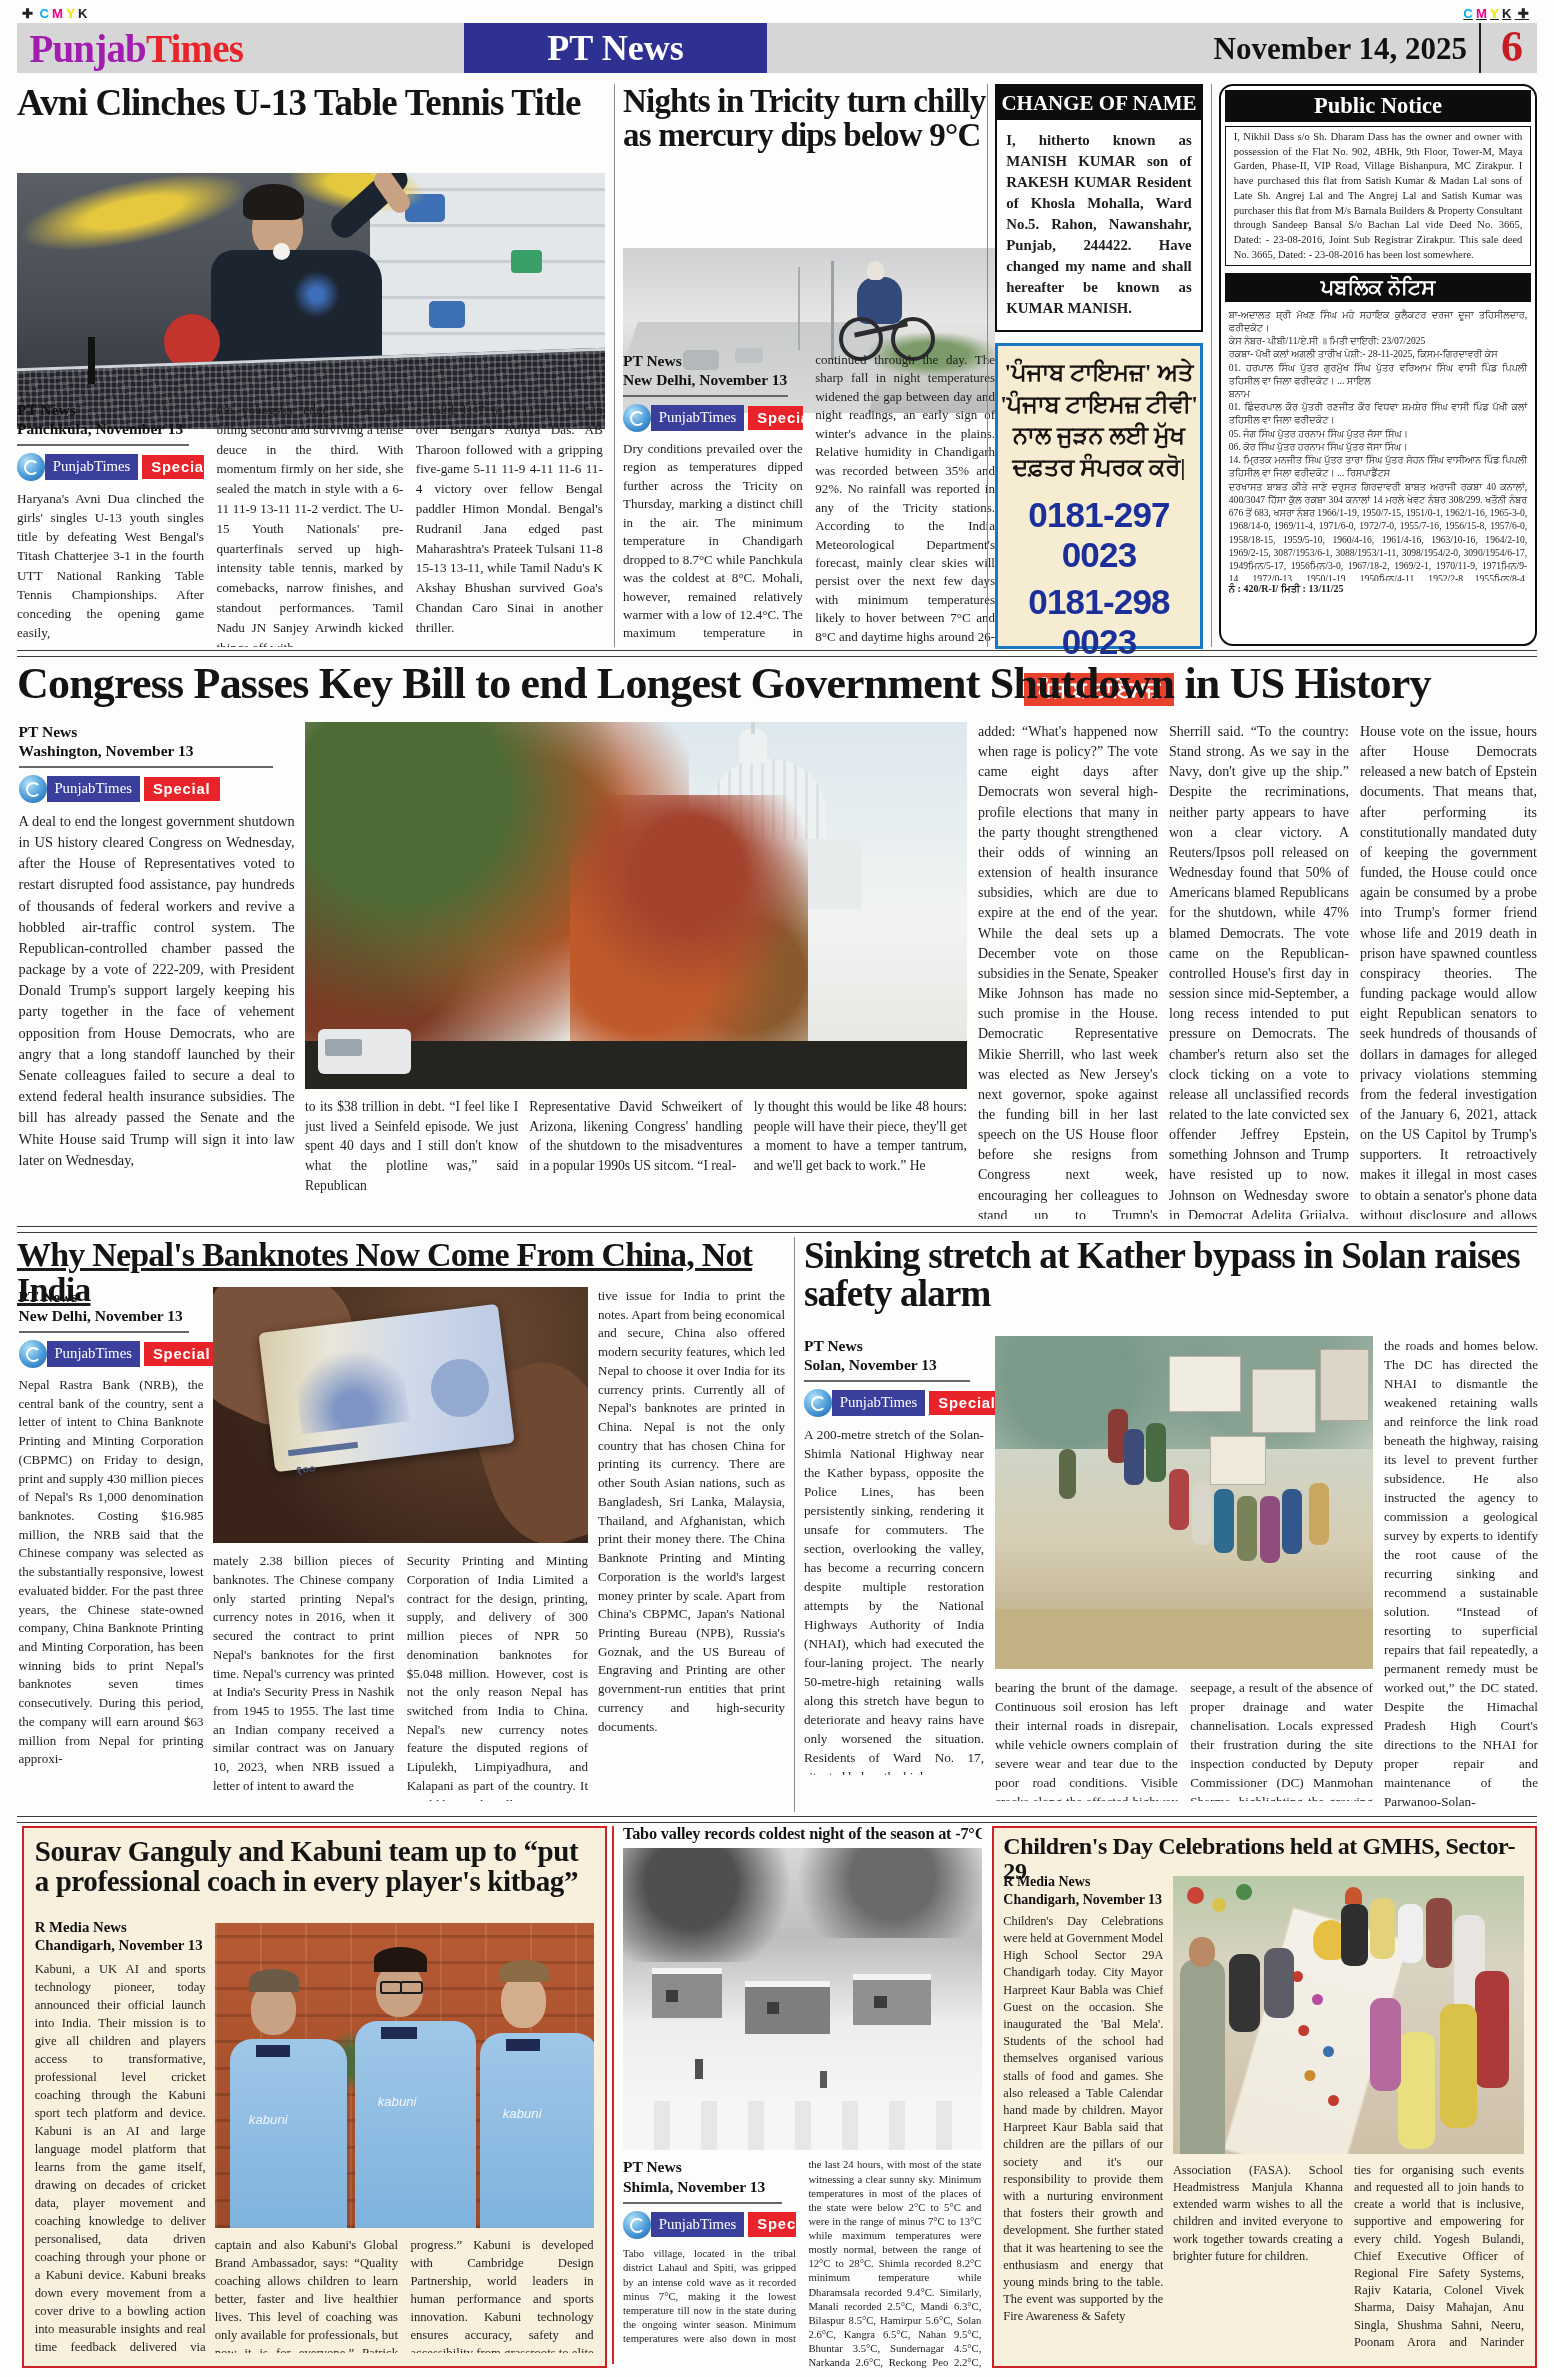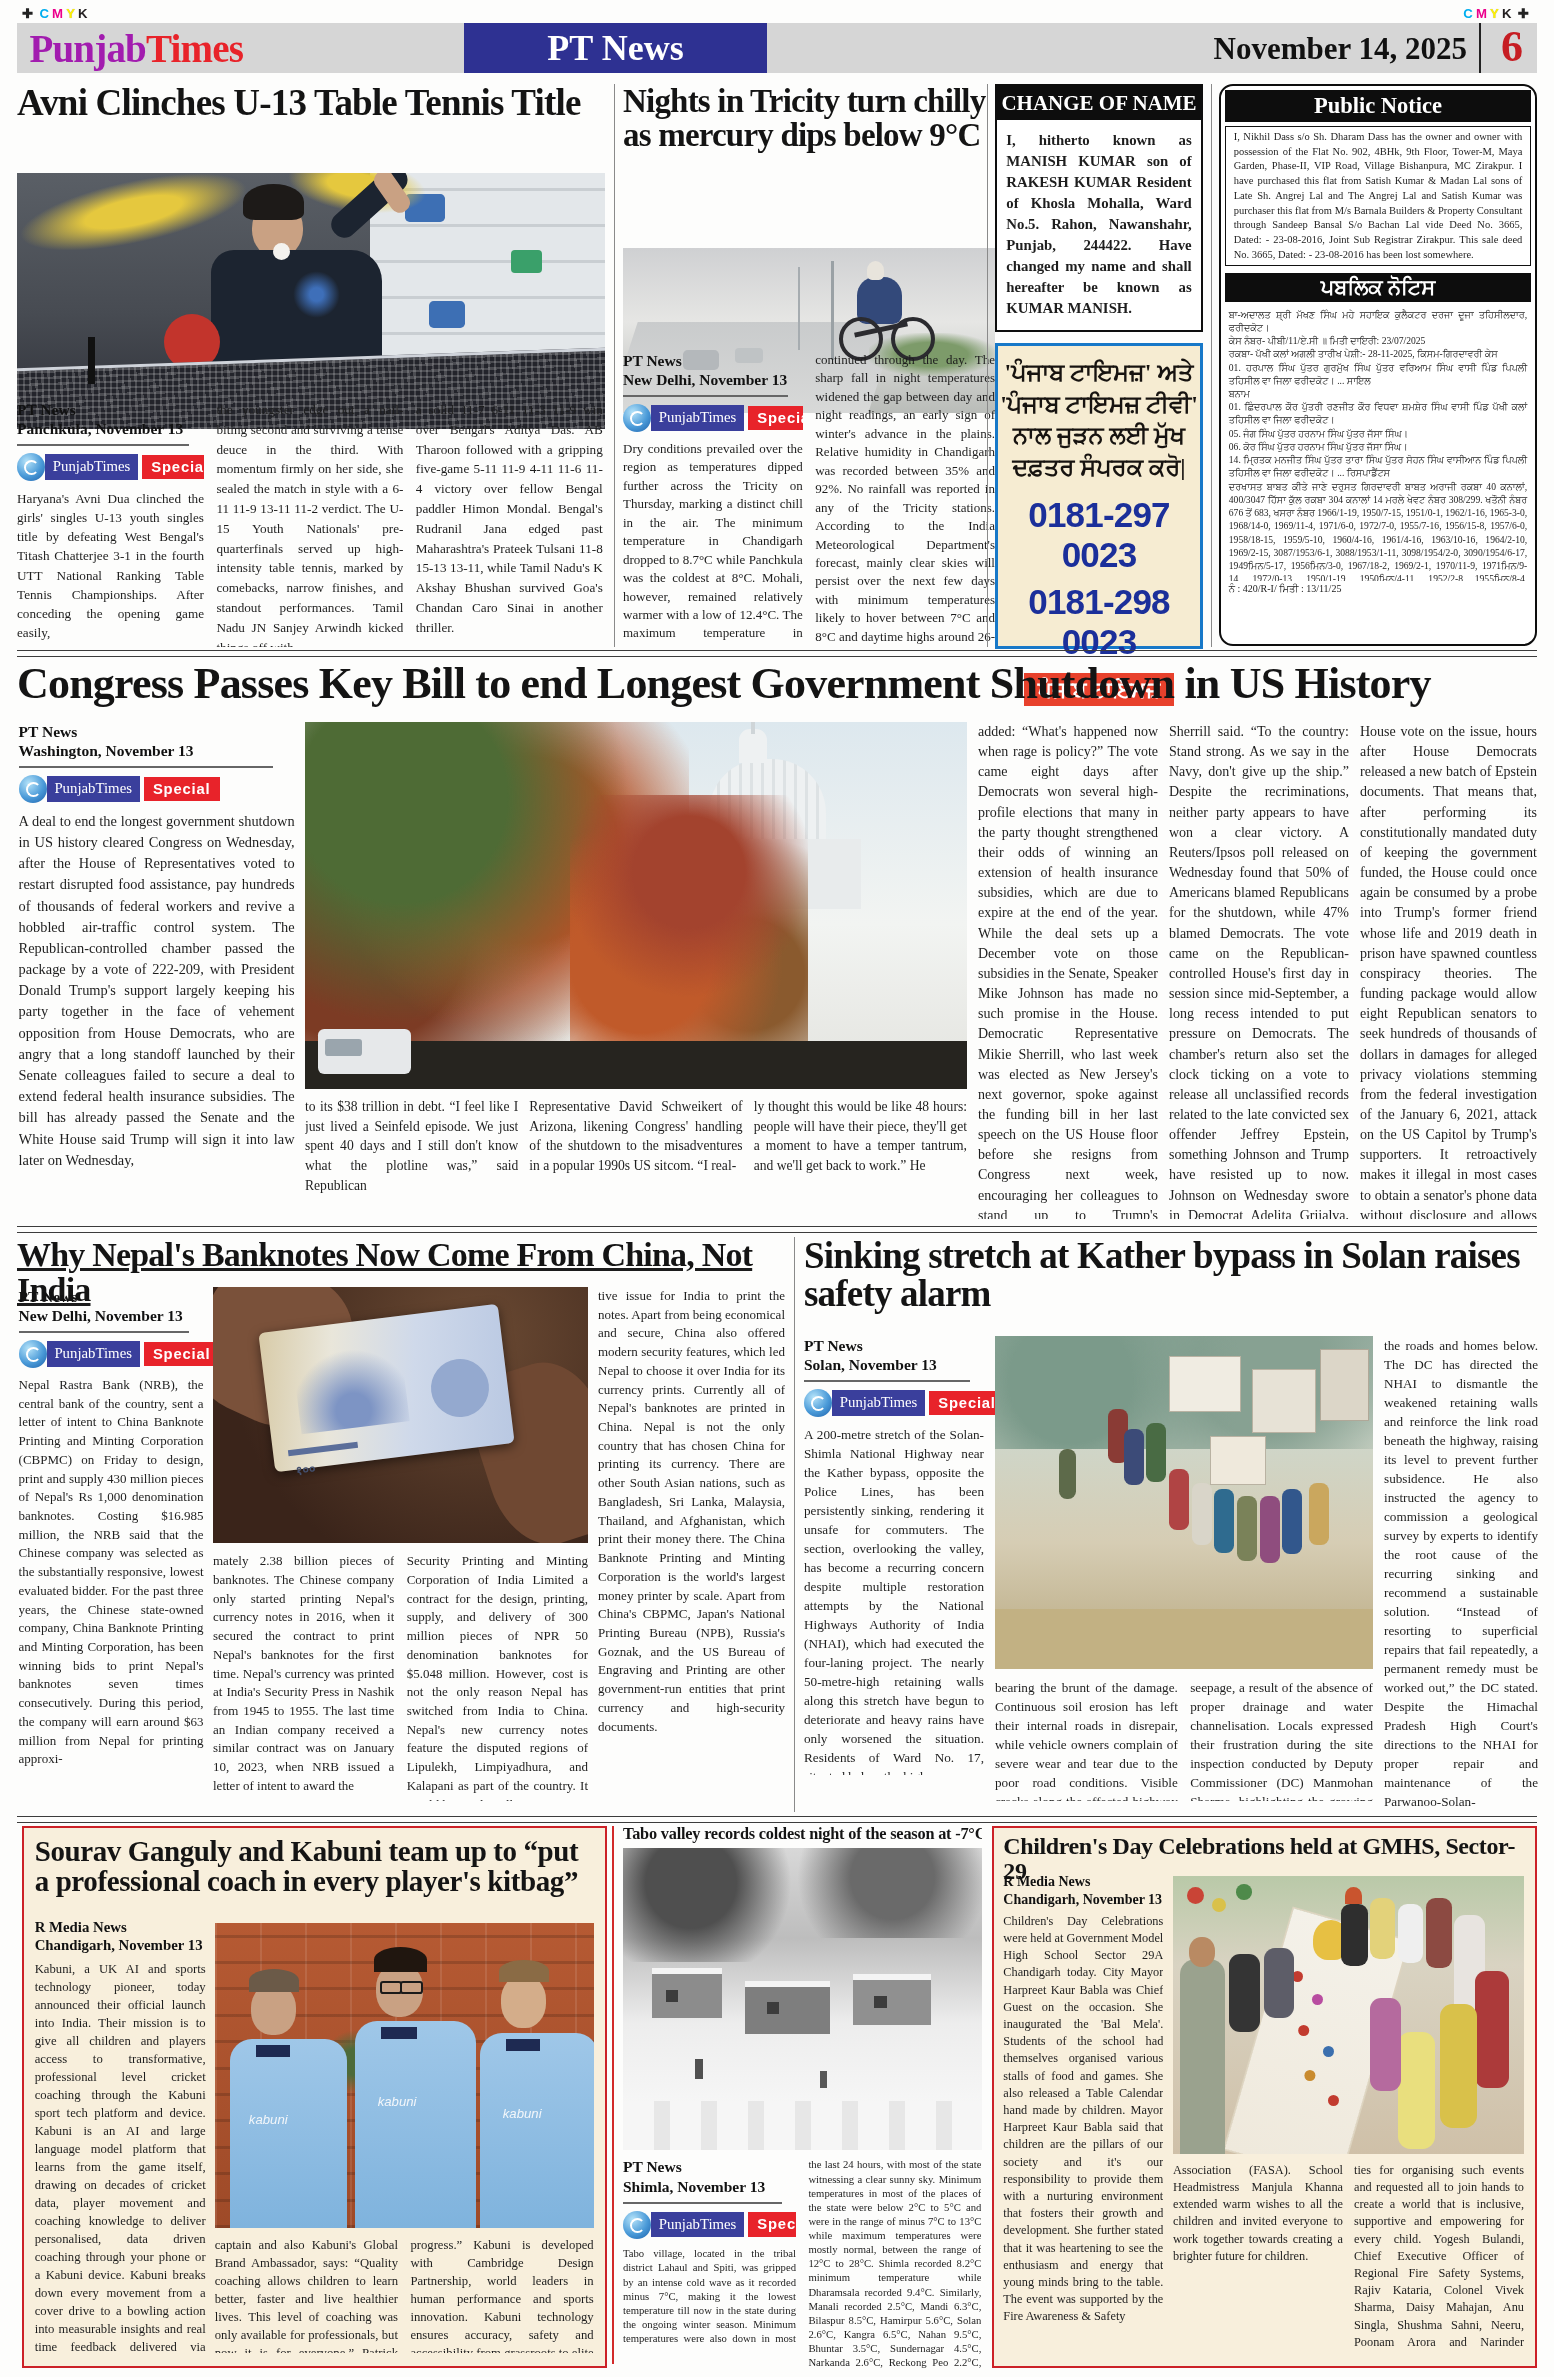--- a/index.html
+++ b/index.html
@@ -38,21 +38,21 @@
 </style>
 </head>
 <body>
 
 <div class="page">
 
   <div class="abs cmyk" style="left:22px;top:6.2px;font-size:13.2px;">
     <span style="color:#222;">✚</span>
     <span style="color:#00aeef;">C</span><span style="color:#ec008c;">M</span><span style="color:#fff200;text-shadow:0 0 0.8px #999;">Y</span><span style="color:#231f20;">K</span>
   </div>
-  <div class="abs cmyk" style="right:22px;top:6.2px;font-size:13.2px;">
+  <div class="abs cmyk" style="right:22px;top:6.2px;font-size:13.2px;text-decoration:underline;">
     <span style="color:#00aeef;">C</span><span style="color:#ec008c;">M</span><span style="color:#fff200;text-shadow:0 0 0.8px #999;">Y</span><span style="color:#231f20;">K</span>
     <span style="color:#222;">✚</span>
   </div>
 
   <div class="abs masthead" style="left:17px;top:23px;width:1520px;height:50px;">
     <div class="abs brand" style="left:12.4px;top:3.1px;">
       <span style="color:#a21caf;">Punjab</span><span style="color:#e8232a;">Times</span>
     </div>
     <div class="abs ptnews-box" style="left:447px;top:0;width:303px;height:50px;line-height:50px;"><span>PT News</span></div>
     <div class="abs mdate" style="right:70px;top:7.8px;"><span>November 14, 2025</span></div>
@@ -162,21 +162,21 @@
 ਰਕਬਾ- ਪੱਖੀ ਕਲਾਂ ਅਗਲੀ ਤਾਰੀਖ ਪੇਸ਼ੀ:- 28-11-2025,    ਕਿਸਮ-ਗਿਰਦਾਵਰੀ ਕੇਸ
 01. ਹਰਪਾਲ ਸਿੰਘ ਪੁੱਤਰ ਗੁਰਮੁੱਖ ਸਿੰਘ ਪੁੱਤਰ ਵਰਿਆਮ ਸਿੰਘ ਵਾਸੀ ਪਿੰਡ ਪਿਪਲੀ ਤਹਿਸੀਲ ਵਾ ਜਿਲਾ ਫਰੀਦਕੋਟ। ... ਸਾਇਲ
 ਬਨਾਮ
 01. ਛਿੰਦਰਪਾਲ ਕੌਰ ਪੁੱਤਰੀ ਰਣਜੀਤ ਕੌਰ ਵਿਧਵਾ ਸ਼ਮਸ਼ੇਰ ਸਿੰਘ ਵਾਸੀ ਪਿੰਡ ਪੱਖੀ ਕਲਾਂ ਤਹਿਸੀਲ ਵਾ ਜਿਲਾ ਫਰੀਦਕੋਟ।
 05. ਜੰਗ ਸਿੰਘ ਪੁੱਤਰ ਹਰਨਾਮ ਸਿੰਘ ਪੁੱਤਰ ਜੱਸਾ ਸਿੰਘ।
 06. ਕੋਰ ਸਿੰਘ ਪੁੱਤਰ ਹਰਨਾਮ ਸਿੰਘ ਪੁੱਤਰ ਜੱਸਾ ਸਿੰਘ।
 14. ਮ੍ਰਿਤਕ ਮਨਜੀਤ ਸਿੰਘ ਪੁੱਤਰ ਤਾਰਾ ਸਿੰਘ ਪੁੱਤਰ ਸੋਹਨ ਸਿੰਘ ਵਾਸੀਆਨ ਪਿੰਡ ਪਿਪਲੀ ਤਹਿਸੀਲ ਵਾ ਜਿਲਾ ਫਰੀਦਕੋਟ। ... ਰਿਸਪਾਡੈਂਟਸ
 ਦਰਖਾਸਤ ਬਾਬਤ ਕੀਤੇ ਜਾਣੇ ਦਰੁਸਤ ਗਿਰਦਾਵਰੀ ਬਾਬਤ ਅਰਾਜੀ ਰਕਬਾ 40 ਕਨਾਲਾਂ, 400/3047 ਹਿੱਸਾ ਕੁੱਲ ਰਕਬਾ 304 ਕਨਾਲਾਂ 14 ਮਰਲੇ ਖੇਵਟ ਨੰਬਰ 308/299. ਖਤੌਨੀ ਨੰਬਰ 676 ਤੋਂ 683, ਖਸਰਾ ਨੰਬਰ 1966/1-19, 1950/7-15, 1951/0-1, 1962/1-16, 1965-3-0, 1968/14-0, 1969/11-4, 1971/6-0, 1972/7-0, 1955/7-16, 1956/15-8, 1957/6-0, 1958/18-15, 1959/5-10, 1960/4-16, 1961/4-16, 1963/10-16, 1964/2-10, 1969/2-15, 3087/1953/6-1, 3088/1953/1-11, 3098/1954/2-0, 3090/1954/6-17, 1949ਮਿਨ/5-17, 1956ਮਿਨ/3-0, 1967/18-2, 1969/2-1, 1970/11-9, 1971ਮਿਨ/9-14, 1972/0-13, 1950/1-19, 1950ਮਿਨ/4-11, 1952/2-8 1955ਮਿਨ/8-4, 1956ਮਿਨ/0-12, 1957ਮਿਨ/8-4, 1961ਮਿਨ/5/10-0, 1962ਮਿਨ/14-4, 1963ਮਿਨ/5-2, 1964ਮਿਨ/13-10, 1965 ਮਿਨ/11-1, 1968/2-0, 1972/0-14, 3574/ 2023/5-17, 3573/2023/11-11, 3575/2023/5-15 ਮੁਤਾਬਿਕ ਜਮਾਂਬੰਦੀ ਸਾਲ 2021-22 ਵਾਕਿਆ ਰਕਬਾ ਪਿੰਡ ਪੱਖੀ ਕਲਾਂ ਤਹਿਸੀਲ ਵਾ ਜਿਲਾ ਫਰੀਦਕੋਟ।
 ਉਪਰੋਕਤ ਮੁਕੱਦਮੇ ਵਿੱਚ ਅਦਾਲਤ ਨੂੰ ਇਹ ਪੂਰਾ ਯਕੀਨ ਹੋ ਚੁੱਕਾ ਹੈ ਕਿ ਮੁਦਾਇਲਾ ਦੀ ਮਾਮੂਲੀ ਤਰੀਕੇ ਨਾਲ ਸੰਮਨ ਤੇ ਤਾਮੀਲ ਹੋਣੀ ਮੁਸ਼ਕਿਲ ਹੈ। ਇਸ ਲਈ ਮਿਤੀ 28-11-2025 ਦੀ ਤਾਰੀਖ ਪੇਸ਼ੀ ਨਿਸ਼ਚਿਤ ਕਰਕੇ ਇਸ ਇਸ਼ਤਿਹਾਰ ਰਾਹੀਂ ਰਿਸਪਾਡੈਂਟਸ ਨੂੰ ਸੂਚਿਤ ਕੀਤਾ ਜਾਂਦਾ ਹੈ ਕਿ ਉਕਤ ਤਾਰੀਖ ਤੇ ਆਪ ਅਸਾਲਤਾਨ ਜਾਂ ਵਕਾਲਤਨ ਹਾਜਰ ਆਉਣ। ਹਾਜਰ ਨਾ ਆਉਣ ਦੀ ਸੂਰਤ ਵਿੱਚ ਆਪਦੇ ਖਿਲਾਫ ਇੱਕਤਰਫਾ ਕਾਰਵਾਈ ਅਮਲ ਵਿੱਚ ਲਿਆਂਦੀ ਜਾਵੇਗੀ। ਅੱਜ ਮਿਤੀ 13-11-2025 ਨੂੰ ਮੇਰੇ ਦਸਤਖਤਾਂ ਤੇ ਮੋਹਰ ਨਾਲ ਇਹ ਨੋਟਿਸ ਜਾਰੀ ਕੀਤਾ ਜਾਂਦਾ ਹੈ।
 - ਸਹਾਇਕ ਕੁਲੈਕਟਰ ਦਰਜਾ ਦੂਜਾ, (ਤਹਿਸੀਲਦਾਰ) ਫਰੀਦਕੋਟ।</div>
-      <div style="font-size:10px;font-weight:normal;padding:1.6px 7.8px;">ਨੰ : 420/R-I/ ਮਿਤੀ : 13/11/25</div>
+      <div style="font-size:10px;font-weight:bold;padding:1.6px 7.8px;">ਨੰ : 420/R-I/ ਮਿਤੀ : 13/11/25</div>
     </div>
   </div>
 
   <div class="abs dbl" style="left:17px;top:650px;width:1520px;"></div>
 
   <div class="abs" style="left:17px;top:661px;width:1520px;height:561px;">
     <div class="hl" style="font-size:44px;">Congress Passes Key Bill to end Longest Government Shutdown in US History</div>
     <div class="abs" style="left:1.6px;top:61px;width:276px;height:497px;">
       <div class="byline">PT News</div>
       <div class="byline">Washington, November 13</div>

